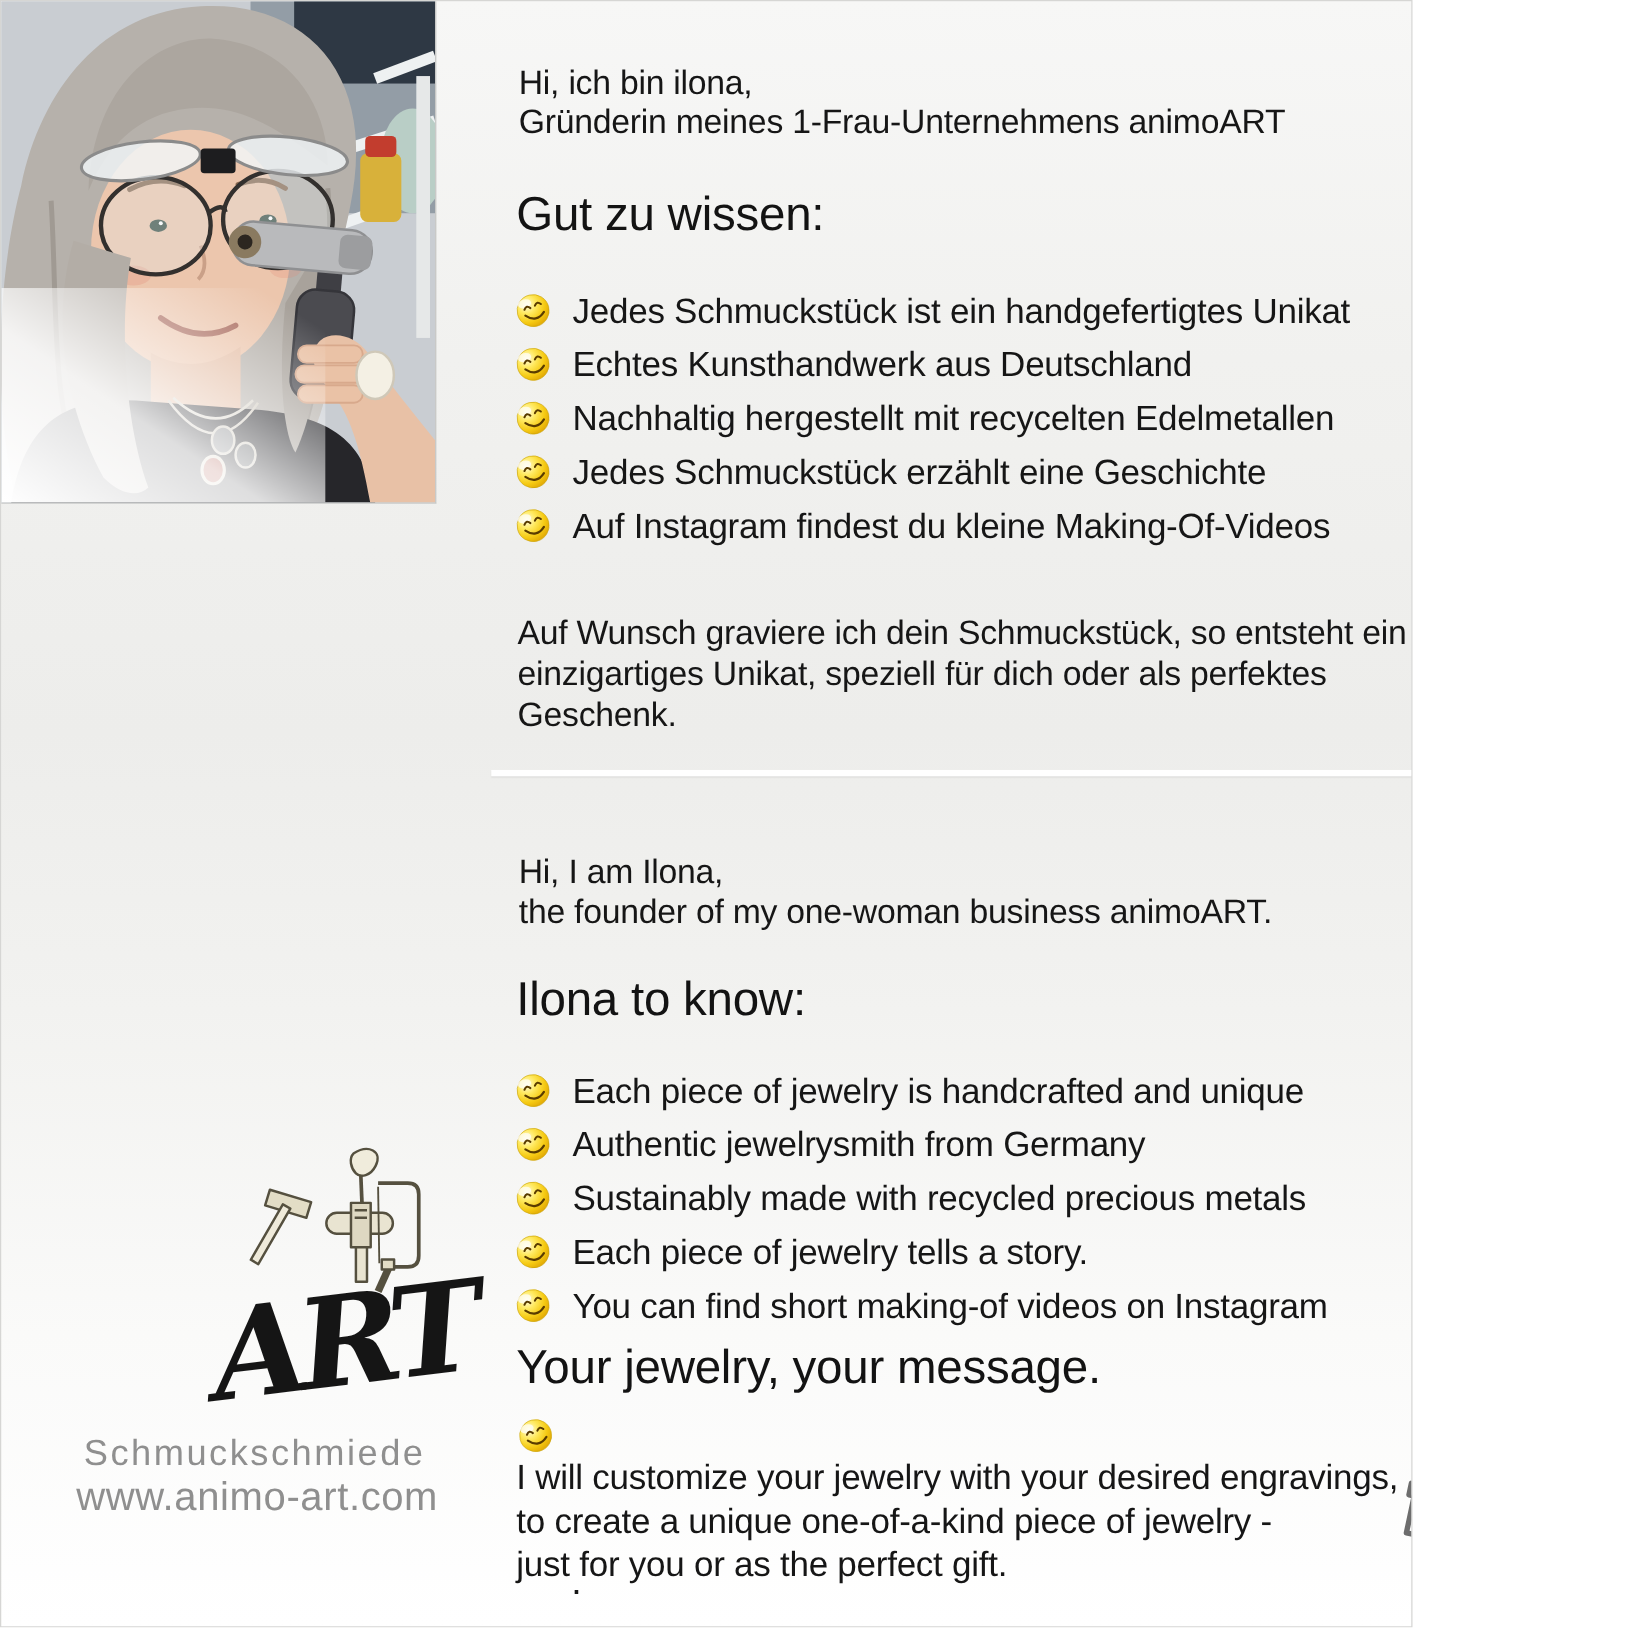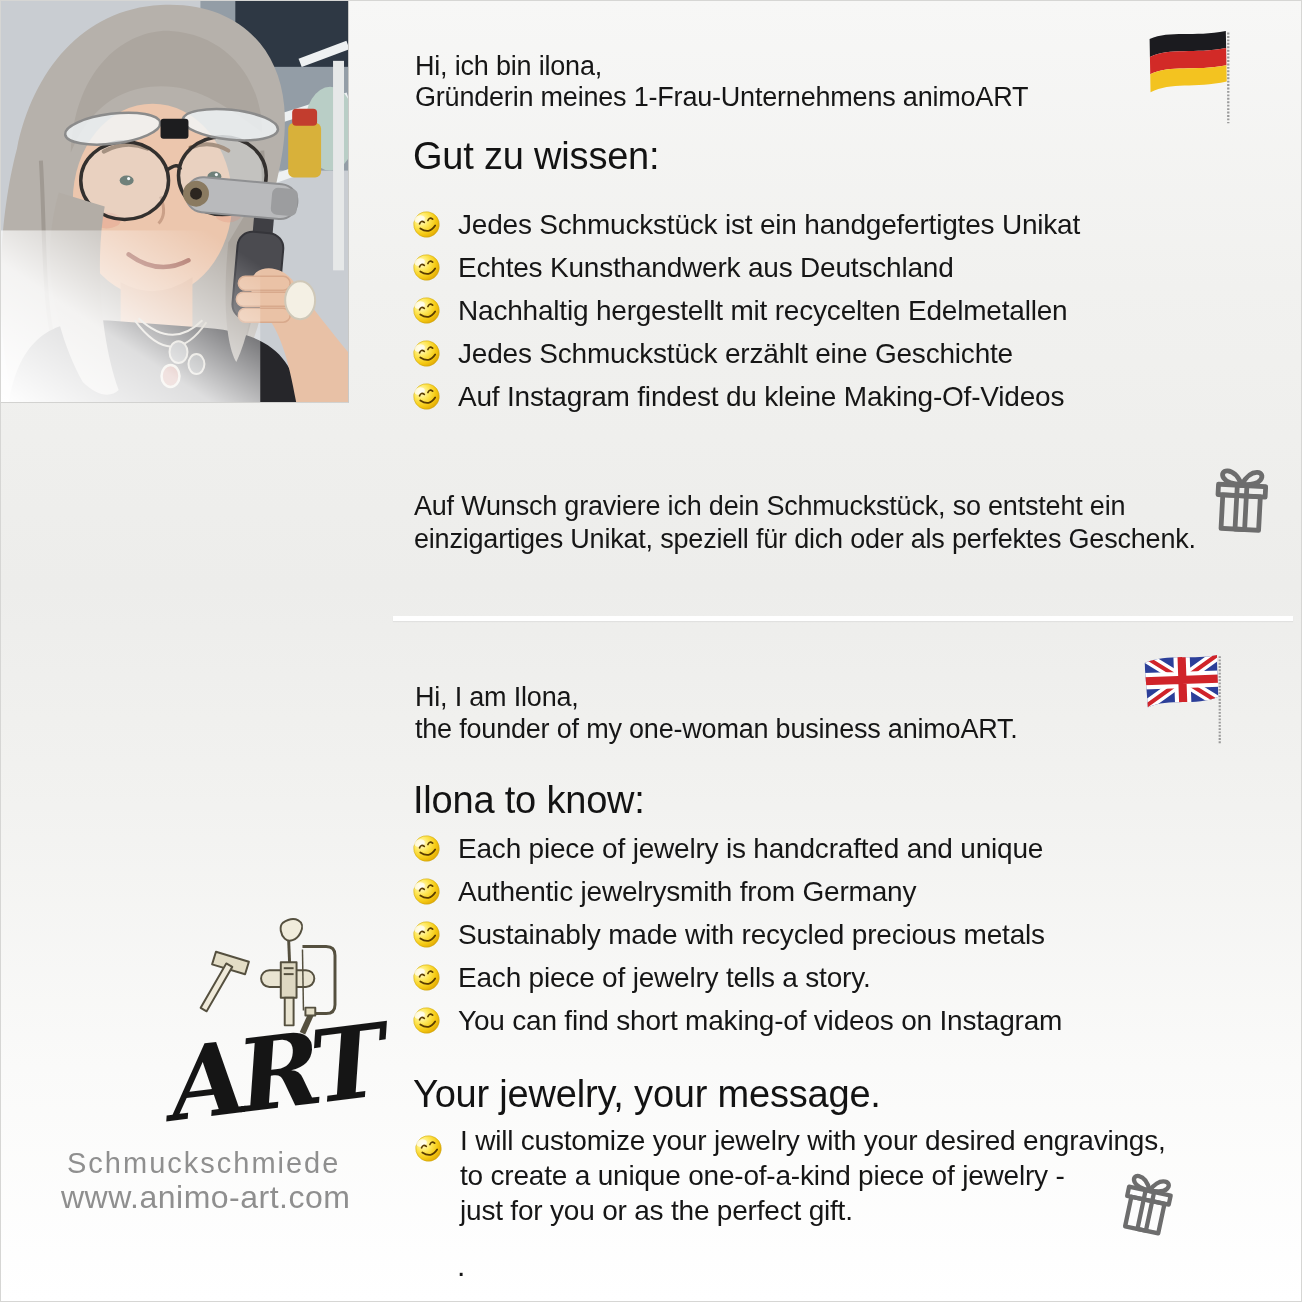--- a/index.html
+++ b/index.html
@@ -1,37 +1,37 @@
 <!DOCTYPE html>
 <html><head>
 <meta charset="utf-8">
 <style>
   * { margin:0; padding:0; box-sizing:border-box; }
   body { background:#ffffff; font-family:"Liberation Sans", sans-serif; }
   .canvas{
-    position:relative; width:1302px; height:1302px; overflow:hidden;
+    position:relative; width:1130px; height:1302px; overflow:hidden;
     border:1px solid #d6d6d4;
     background:linear-gradient(180deg,#f7f7f6 0%,#f1f1ef 22%,#ededeb 45%,#f2f2f0 62%,#fafaf9 82%,#ffffff 100%);
     color:#1b1b1b; letter-spacing:-0.2px;padding-left:36px;
   }
   .abs{ position:absolute; }
   .photo-wrap{ left:0; top:0; width:348px; height:402px; border-right:1px solid #c9c9c7; border-bottom:1px solid #d2d2d0; background:#c9cdd2; }
   .photo-wrap svg{ display:block; width:100%; height:100%; }
   .intro{ font-size:27px; line-height:31px; color:#161616; }
   .h1{ font-size:38px; line-height:42px; font-weight:400; color:#131313; }
-  .bullets{ list-style:none; }
+  .bullets{ list-style:none;margin-top:24px; }
   .bullets li{ display:flex; align-items:center; height:43px; }
   .sm{ width:31px; height:31px; flex:0 0 31px; margin-right:16px; transform:rotate(-14deg); }
   .btxt{ font-size:28px; color:#161616; }
   .subbody{ font-size:27px; line-height:33px; color:#161616; }
   .divider{ left:392px; top:615px; width:900px; height:5px; background:#ffffff; box-shadow:0 1px 1px rgba(0,0,0,0.05); }
   .gift{ color:#6d6d6d; }
   .gift svg{ display:block; width:100%; height:100%; }
   .flag svg{ display:block; width:100%; height:100%; }
-  .giftblock{ display:flex; align-items:flex-start; }
+  .giftblock{ display:flex; align-items:flex-start;flex-direction:column; }
   .giftblock .sm{ margin-top:10px; }
   .gb-lines{ font-size:28px; line-height:35px; color:#161616; }
   .logo-animo{ font-size:96px; line-height:96px; letter-spacing:-2px; color:#141414; font-weight:400; }
   .logo-art{ font-family:"DejaVu Serif", serif; font-style:italic; font-weight:bold; font-size:100px; line-height:100px; letter-spacing:-8px; color:#151515; transform:rotate(-7deg); }
   .logo-sub{ font-size:29px; letter-spacing:2px; color:#8f8f8f; }
   .logo-web{ font-size:32px; letter-spacing:0.5px; color:#8f8f8f; }
   .dot{ font-size:30px; color:#161616; }
   .defs-holder{ position:absolute; width:0; height:0; overflow:hidden; }
 </style>
 </head>
@@ -147,21 +147,21 @@
         <path d="M6 53 C28 43 52 51 86 45 L86 62 C52 69 28 61 6 72 Z" fill="#f3c320"></path>
       </g>
     </svg>
   </div>
 
   <div class="abs intro" style="left:414px; top:50px;">
     <div>Hi, ich bin ilona,</div>
     <div>Gründerin meines 1-Frau-Unternehmens animoART</div>
   </div>
 
-  <div class="abs h1" style="left:412px; top:134px;text-align:right;">Gut zu wissen:</div>
+  <div class="abs h1" style="left:412px; top:150px;text-align:right;">Gut zu wissen:</div>
 
   <ul class="abs bullets" style="left:410px; top:202px;">
     <li>
       <svg class="sm">
           <use href="#smiley"></use>
         </svg>
       <span class="btxt">Jedes Schmuckstück ist ein handgefertigtes Unikat</span>
       </li>
     <li>
       <svg class="sm">

